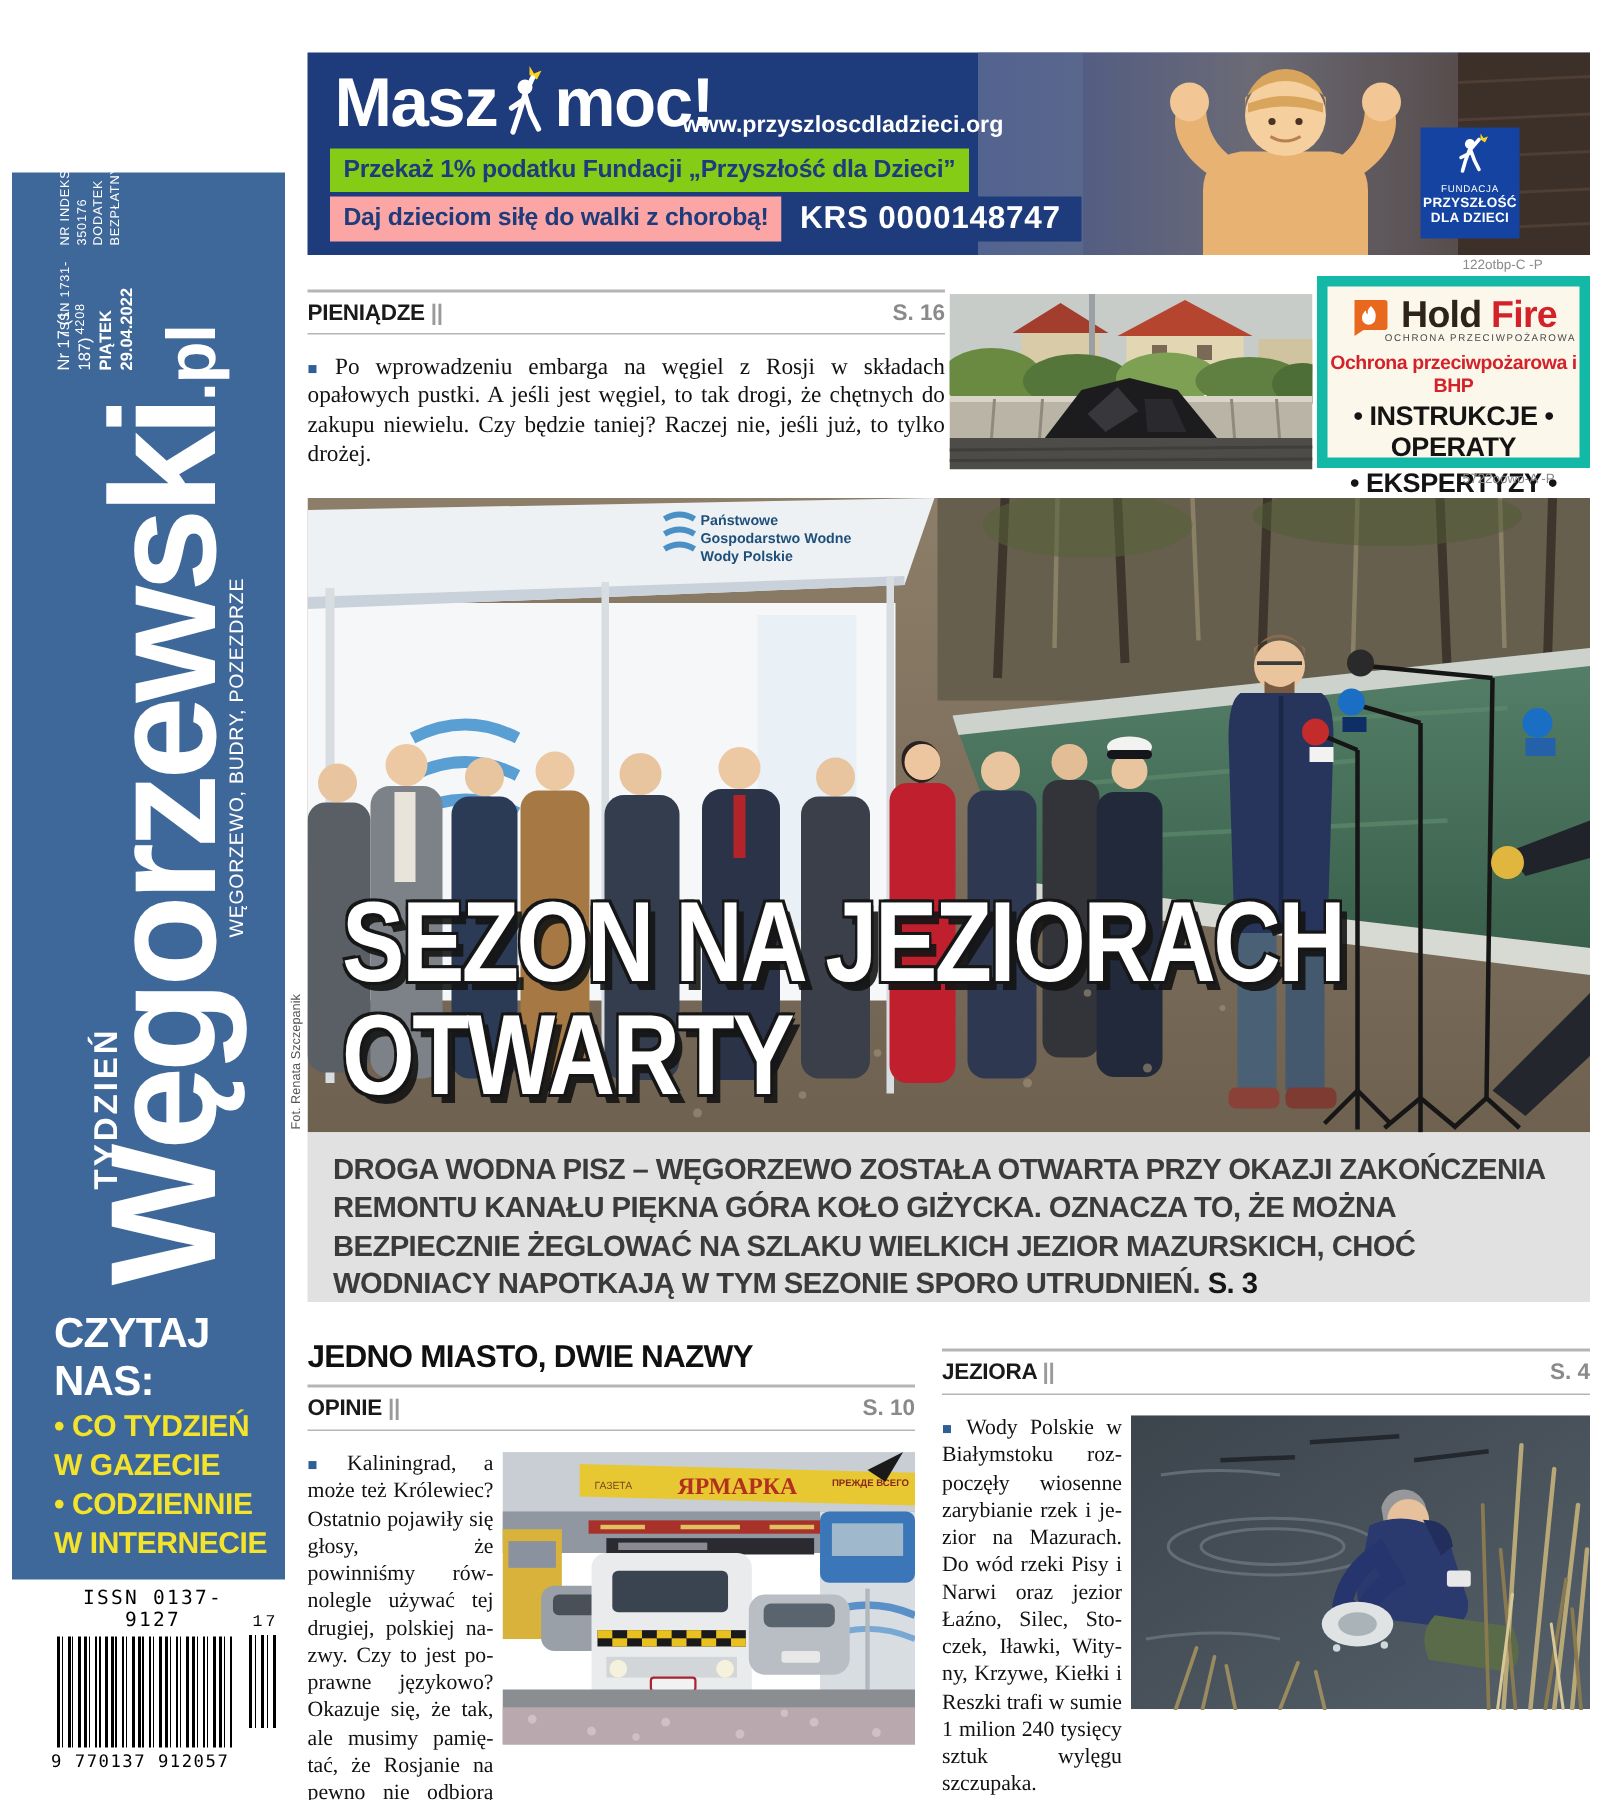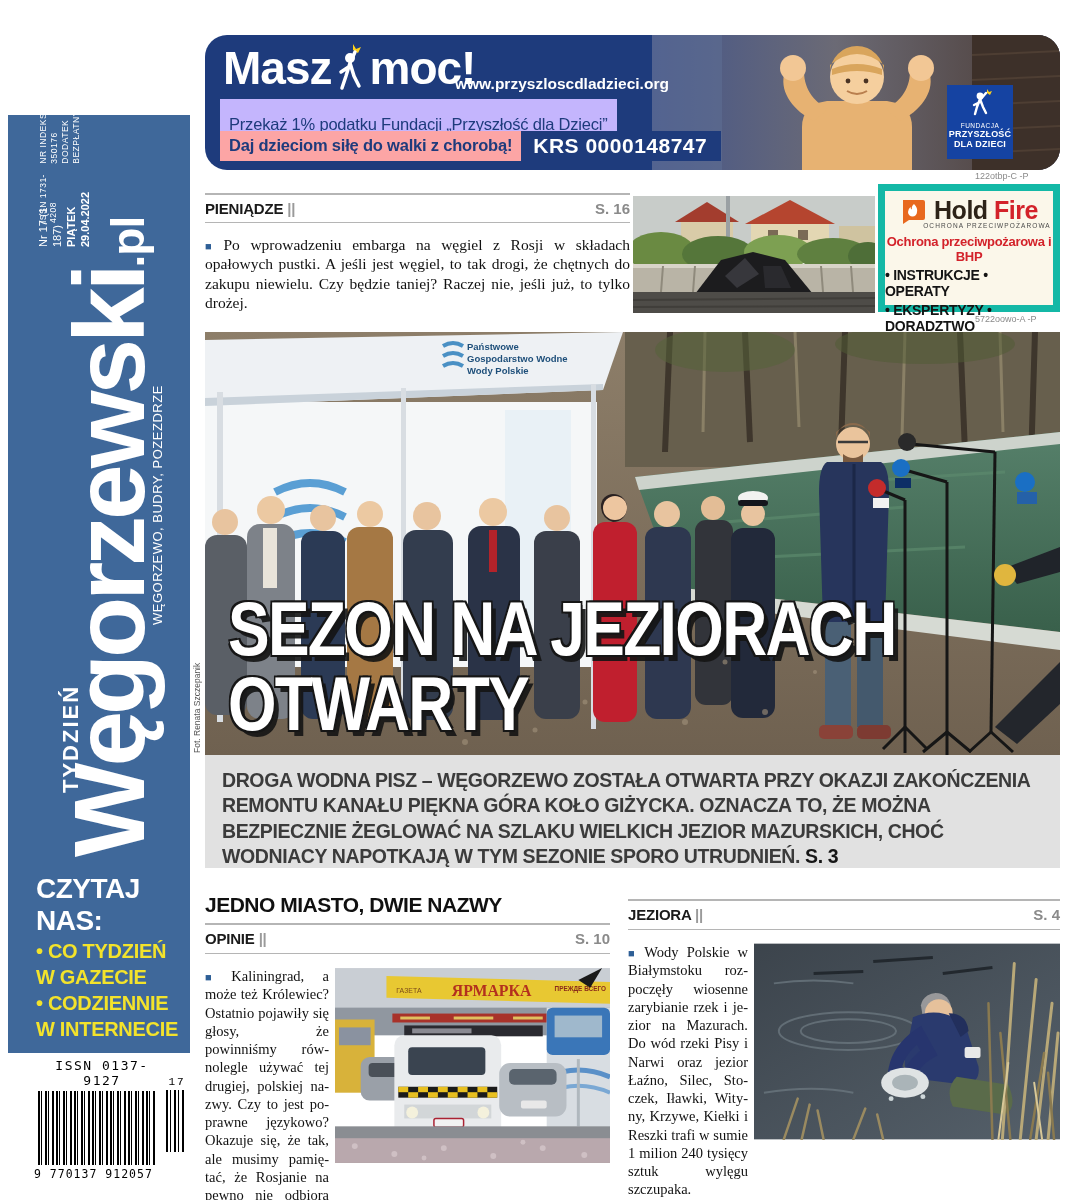--- a/index.html
+++ b/index.html
@@ -35,28 +35,28 @@
   .bc-bars { margin-left:8px; margin-top:3px; width:118px; height:74px;
     background:repeating-linear-gradient(90deg,#000 0 2px,#fff 2px 3px,#000 3px 4px,#fff 4px 7px,#000 7px 9px,#fff 9px 10px,#000 10px 11px,#fff 11px 14px,#000 14px 16px,#fff 16px 18px); }
   .bc-digits { font-family:"DejaVu Sans Mono", monospace; font-size:11.5px; letter-spacing:1px;
                color:#000; margin-left:4px; margin-top:2px; }
   .bc-addon { position:absolute; left:136px; top:18px; width:22px; text-align:center; }
   .bc-addon .n { font-family:Liberation Mono, monospace; font-size:11px; letter-spacing:2px; }
   .bc-addon .bars { width:20px; height:62px; margin-top:2px;
     background:repeating-linear-gradient(90deg,#000 0 2px,#fff 2px 4px,#000 4px 5px,#fff 5px 8px); }
 
   
-  .banner { left:205px; top:35px; width:855px; height:135px; background:#1e3b7c; overflow:hidden;border-radius:22px; }
+  .banner { left:205px; top:35px; width:855px; height:135px; background:#1e3b7c; overflow:hidden; }
   .banner-photo { position:absolute; right:0; top:0; z-index:1; }
   .masz { position:absolute; left:18px; top:6px; z-index:2; color:#fff; font-size:46px; font-weight:bold;
           letter-spacing:-1px; display:flex; align-items:center; }
   .masz .ico { width:34px; height:52px; margin:0 2px; }
   .banner-url { position:absolute; left:250px; top:40px; z-index:2; color:#fff; font-size:15.5px; font-weight:bold; }
-  .strip1 { position:absolute; left:15px; top:64px; z-index:2; background:#c4b5fd; color:#1e3b7c;
-            font-size:16.5px; font-weight:normal; padding:16px 9px; letter-spacing:-.2px; }
+  .strip1 { position:absolute; left:15px; top:64px; z-index:2; background:#84cc16; color:#1e3b7c;
+            font-size:16.5px; font-weight:bold; padding:5px 9px; letter-spacing:-.2px; }
   .strip2row { position:absolute; left:15px; top:96px; z-index:2; display:flex; align-items:stretch; }
   .strip2 { background:#fca5a5; color:#1e3b7c; font-size:16.5px; font-weight:bold; padding:5px 9px; letter-spacing:-.2px; }
   .krs { background:#1e3b7c; color:#fff; font-size:21px; font-weight:bold; padding:3px 14px 3px 12px; letter-spacing:.5px; }
   .flogo { position:absolute; left:742px; top:50px; z-index:3; width:66px; height:74px; background:#1543a2;
            color:#fff; text-align:center; padding-top:2px; }
   .flogo .f1 { font-size:6.5px; letter-spacing:.5px; margin-top:1px; }
   .flogo .f2 { font-size:9px; font-weight:bold; letter-spacing:.2px; }
   .ad-code { color:#8a8a8a; font-size:9px; }
   .code1 { left:975px; top:171px; }
   .code2 { left:975px; top:314px; }
@@ -78,21 +78,21 @@
   .coal-art .kicker-row { margin:5px 0; }
   .coal-art .bodytext { margin-top:12px; font-size:15.5px; line-height:1.25; }
   .coal-photo { left:633px; top:196px; }
   .holdfire { left:878px; top:184px; width:182px; height:128px; background:#fbf7ea;
               border:7px solid #14b8a6; display:flex; flex-direction:column; }
   .hf-logo { display:flex; align-items:center; justify-content:center; gap:6px; margin-top:5px; }
   .hf-name { font-size:25px; font-weight:bold; letter-spacing:-.5px; }
   .hf-name .w1 { color:#2d2318; } .hf-name .w2 { color:#d3222a; }
   .hf-sub { font-size:6.5px; color:#4a4a4a; letter-spacing:1.1px; text-align:center; margin-left:36px; margin-top:-3px;}
   .hf-line1 { color:#d3222a; font-size:13px; font-weight:bold; text-align:center; margin-top:5px; letter-spacing:-.3px;}
-  .hf-srv { color:#141414; font-size:14px; font-weight:bold; text-align:left; margin-top:3px; letter-spacing:-.3px;}
+  .hf-srv { color:#141414; font-size:18px; font-weight:bold; text-align:center; margin-top:3px; letter-spacing:-.3px;}
   .hf-phone { margin-top:auto; background:#d3222a; color:#fff; font-size:19px; font-weight:bold;
               text-align:center; padding:3px 0; letter-spacing:.5px; }
 
   
   .main-photo { left:205px; top:332px; }
   .ovl { position:absolute; color:#fff; font-weight:bold; font-size:76px; letter-spacing:-2px;
          transform:scaleX(.82); transform-origin:0 0; white-space:nowrap;
          text-shadow:2px 2px 0 #161616,-2px -2px 0 #161616,2px -2px 0 #161616,-2px 2px 0 #161616,6px 6px 0 rgba(20,20,20,.9); }
   .ovl1 { left:228px; top:585px; }
   .ovl2 { left:228px; top:660px; }

